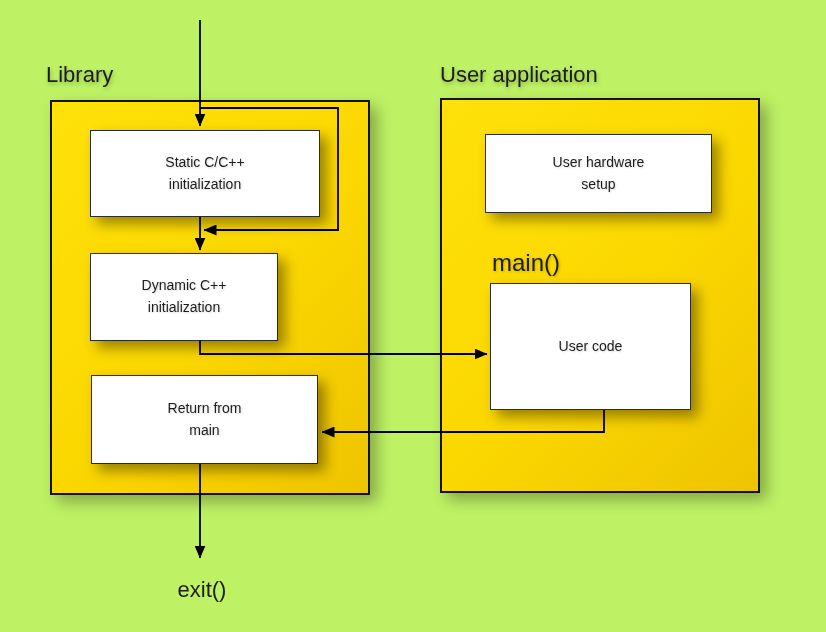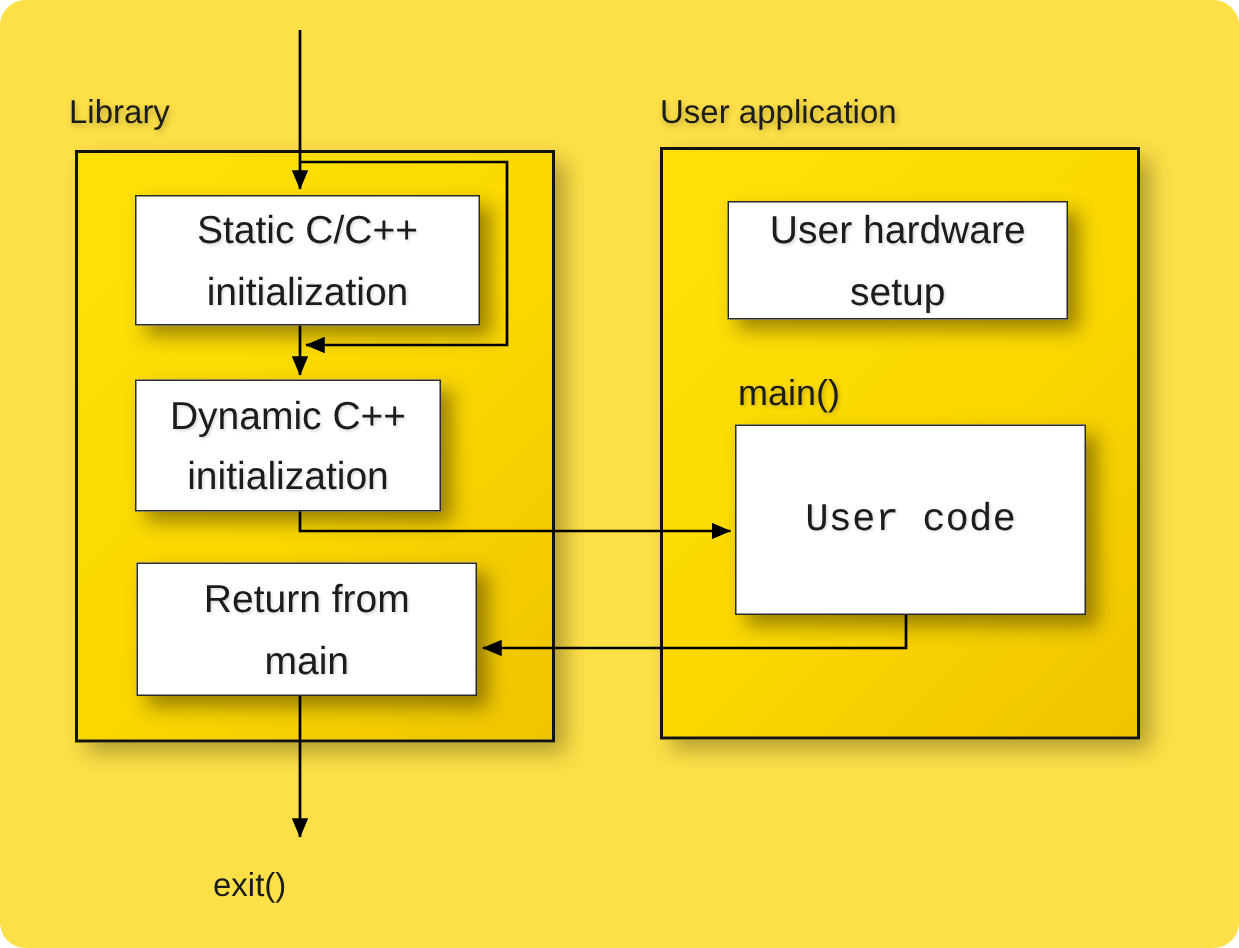--- a/index.html
+++ b/index.html
@@ -7,65 +7,64 @@
     --container-fill:#fbd700;
     --container-fill-deep:#eec400;
     --container-border:#121212;
     --box-fill:#ffffff;
     --box-border:#2b2b2b;
     --arrow:#000000;
     --text:#1c1c1c;
   }
   html,body{margin:0;padding:0;background:#fff;}
   .canvas{
-    position:relative;width:826px;height:632px;background:#fde047;
+    position:relative;width:826px;height:632px;background:#bef264;
     font-family:"Liberation Sans","DejaVu Sans",sans-serif;color:var(--text);
     overflow:hidden;
-    border-radius:17px;
   }
   .container{
     position:absolute;
     background:linear-gradient(135deg,var(--container-fill-bright) 0%,var(--container-fill) 55%,var(--container-fill-deep) 100%);
     border:2px solid var(--container-border);
     box-shadow:7px 7px 14px rgba(0,0,0,0.30);
     box-sizing:border-box;
   }
   .container.library{left:50px;top:100px;width:320px;height:395px;}
   .container.userapp{left:440px;top:98px;width:320px;height:395px;}
   .node{
     position:absolute;
     background:var(--box-fill);
     border:1.5px solid var(--box-border);
     box-shadow:7px 7px 12px rgba(40,30,0,0.45);
     box-sizing:border-box;
     display:flex;align-items:center;justify-content:center;
     z-index:2;
   }
   .node .label{
-    font-size:26px;line-height:1.55;text-align:center;white-space:pre-line;
+    font-size:14px;line-height:1.55;text-align:center;white-space:pre-line;
     text-shadow:1px 1px 2px rgba(0,0,0,0.15);
   }
   .node.static{left:90px;top:130px;width:230px;height:87px;}
-  .node.dynamic{left:90px;top:253px;width:204px;height:88px;}
+  .node.dynamic{left:90px;top:253px;width:188px;height:88px;}
   .node.return{left:91px;top:375px;width:227px;height:89px;}
   .node.hardware{left:485px;top:134px;width:227px;height:79px;}
-  .node.usercode{left:490px;top:283px;width:234px;height:127px;font-family:Liberation Mono, monospace;}
+  .node.usercode{left:490px;top:283px;width:201px;height:127px;}
   .section-title{
     position:absolute;font-size:22px;
     text-shadow:1px 2px 4px rgba(0,0,0,0.28);
     z-index:3;white-space:nowrap;
   }
   .title-library{left:46px;top:62px;}
   .title-userapp{left:440px;top:62px;width:320px;text-align:left;}
   .free-label{
     position:absolute;z-index:4;
     text-shadow:1px 1px 3px rgba(0,0,0,0.22);white-space:nowrap;
   }
   .label-main{left:492px;top:249px;font-size:24px;}
-  .label-exit{left:142px;top:577px;width:120px;text-align:left;font-size:22px;text-shadow:none;}
+  .label-exit{left:142px;top:577px;width:120px;text-align:center;font-size:22px;text-shadow:none;}
   svg.flow{
     position:absolute;left:0;top:0;width:826px;height:632px;
     z-index:5;pointer-events:none;
   }
   svg.flow path.line{stroke:var(--arrow);stroke-width:1.8;fill:none;}
   svg.flow .head{fill:var(--arrow);}
 </style>
 </head>
 <body>
 

